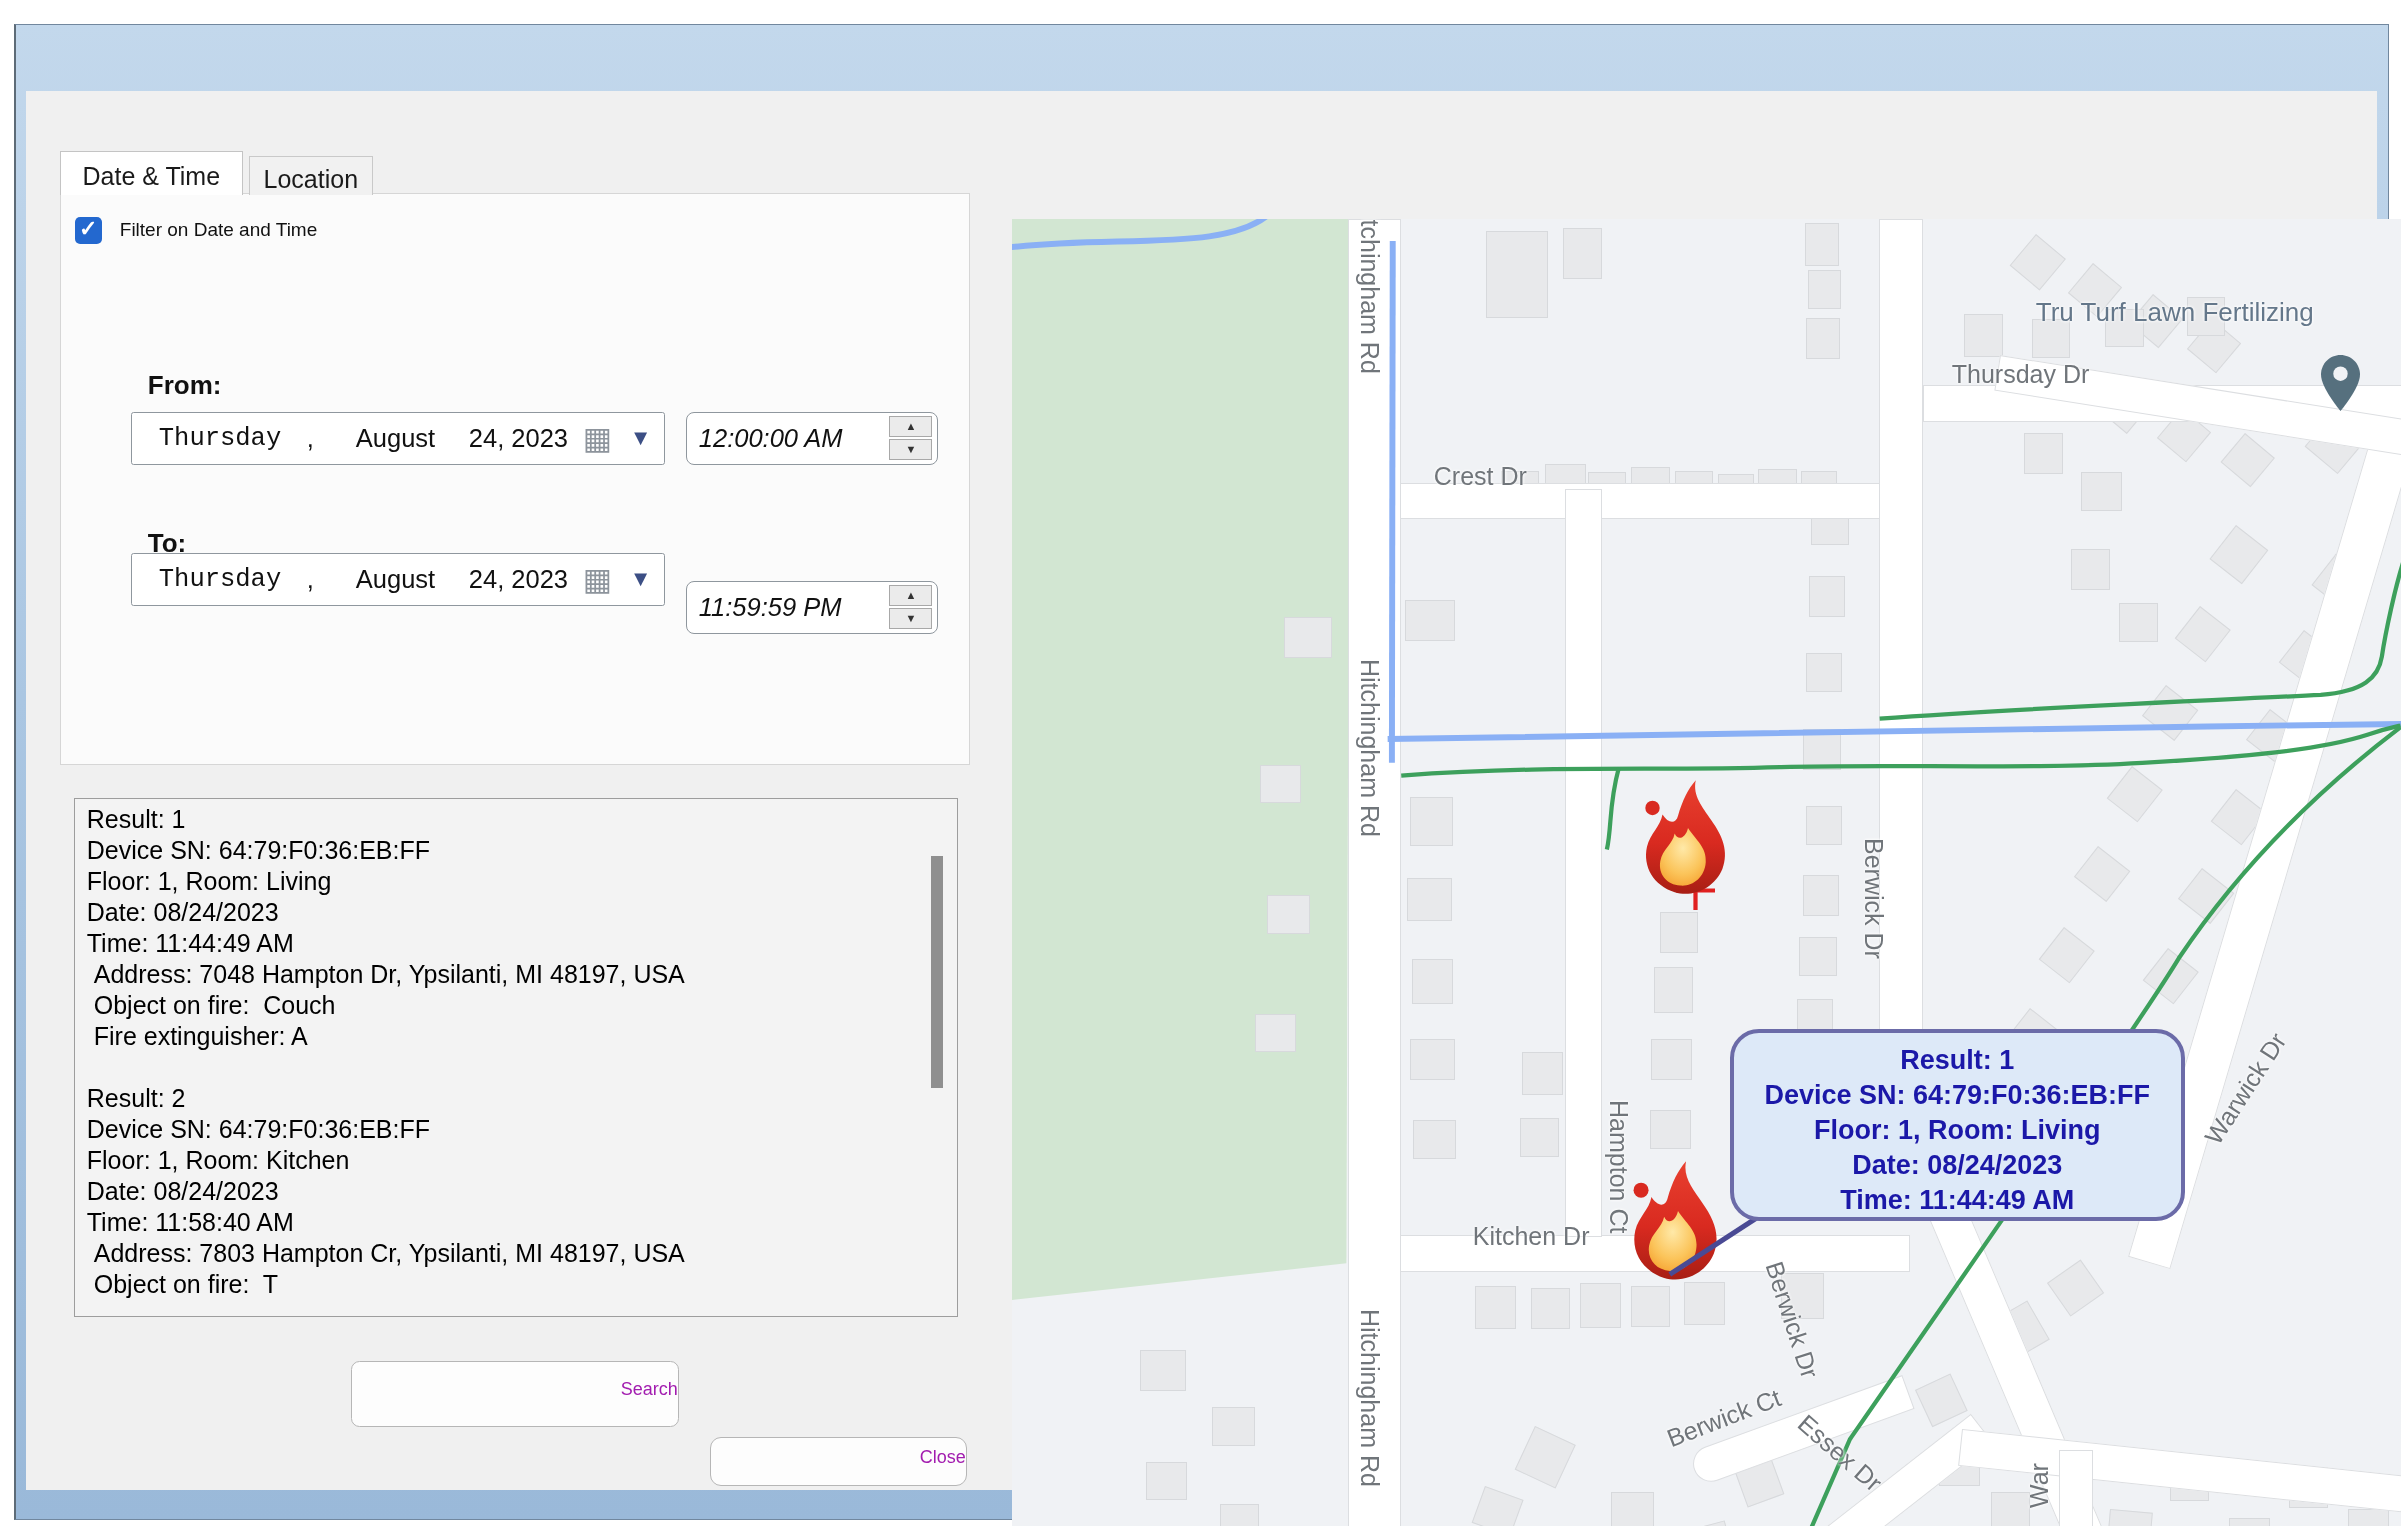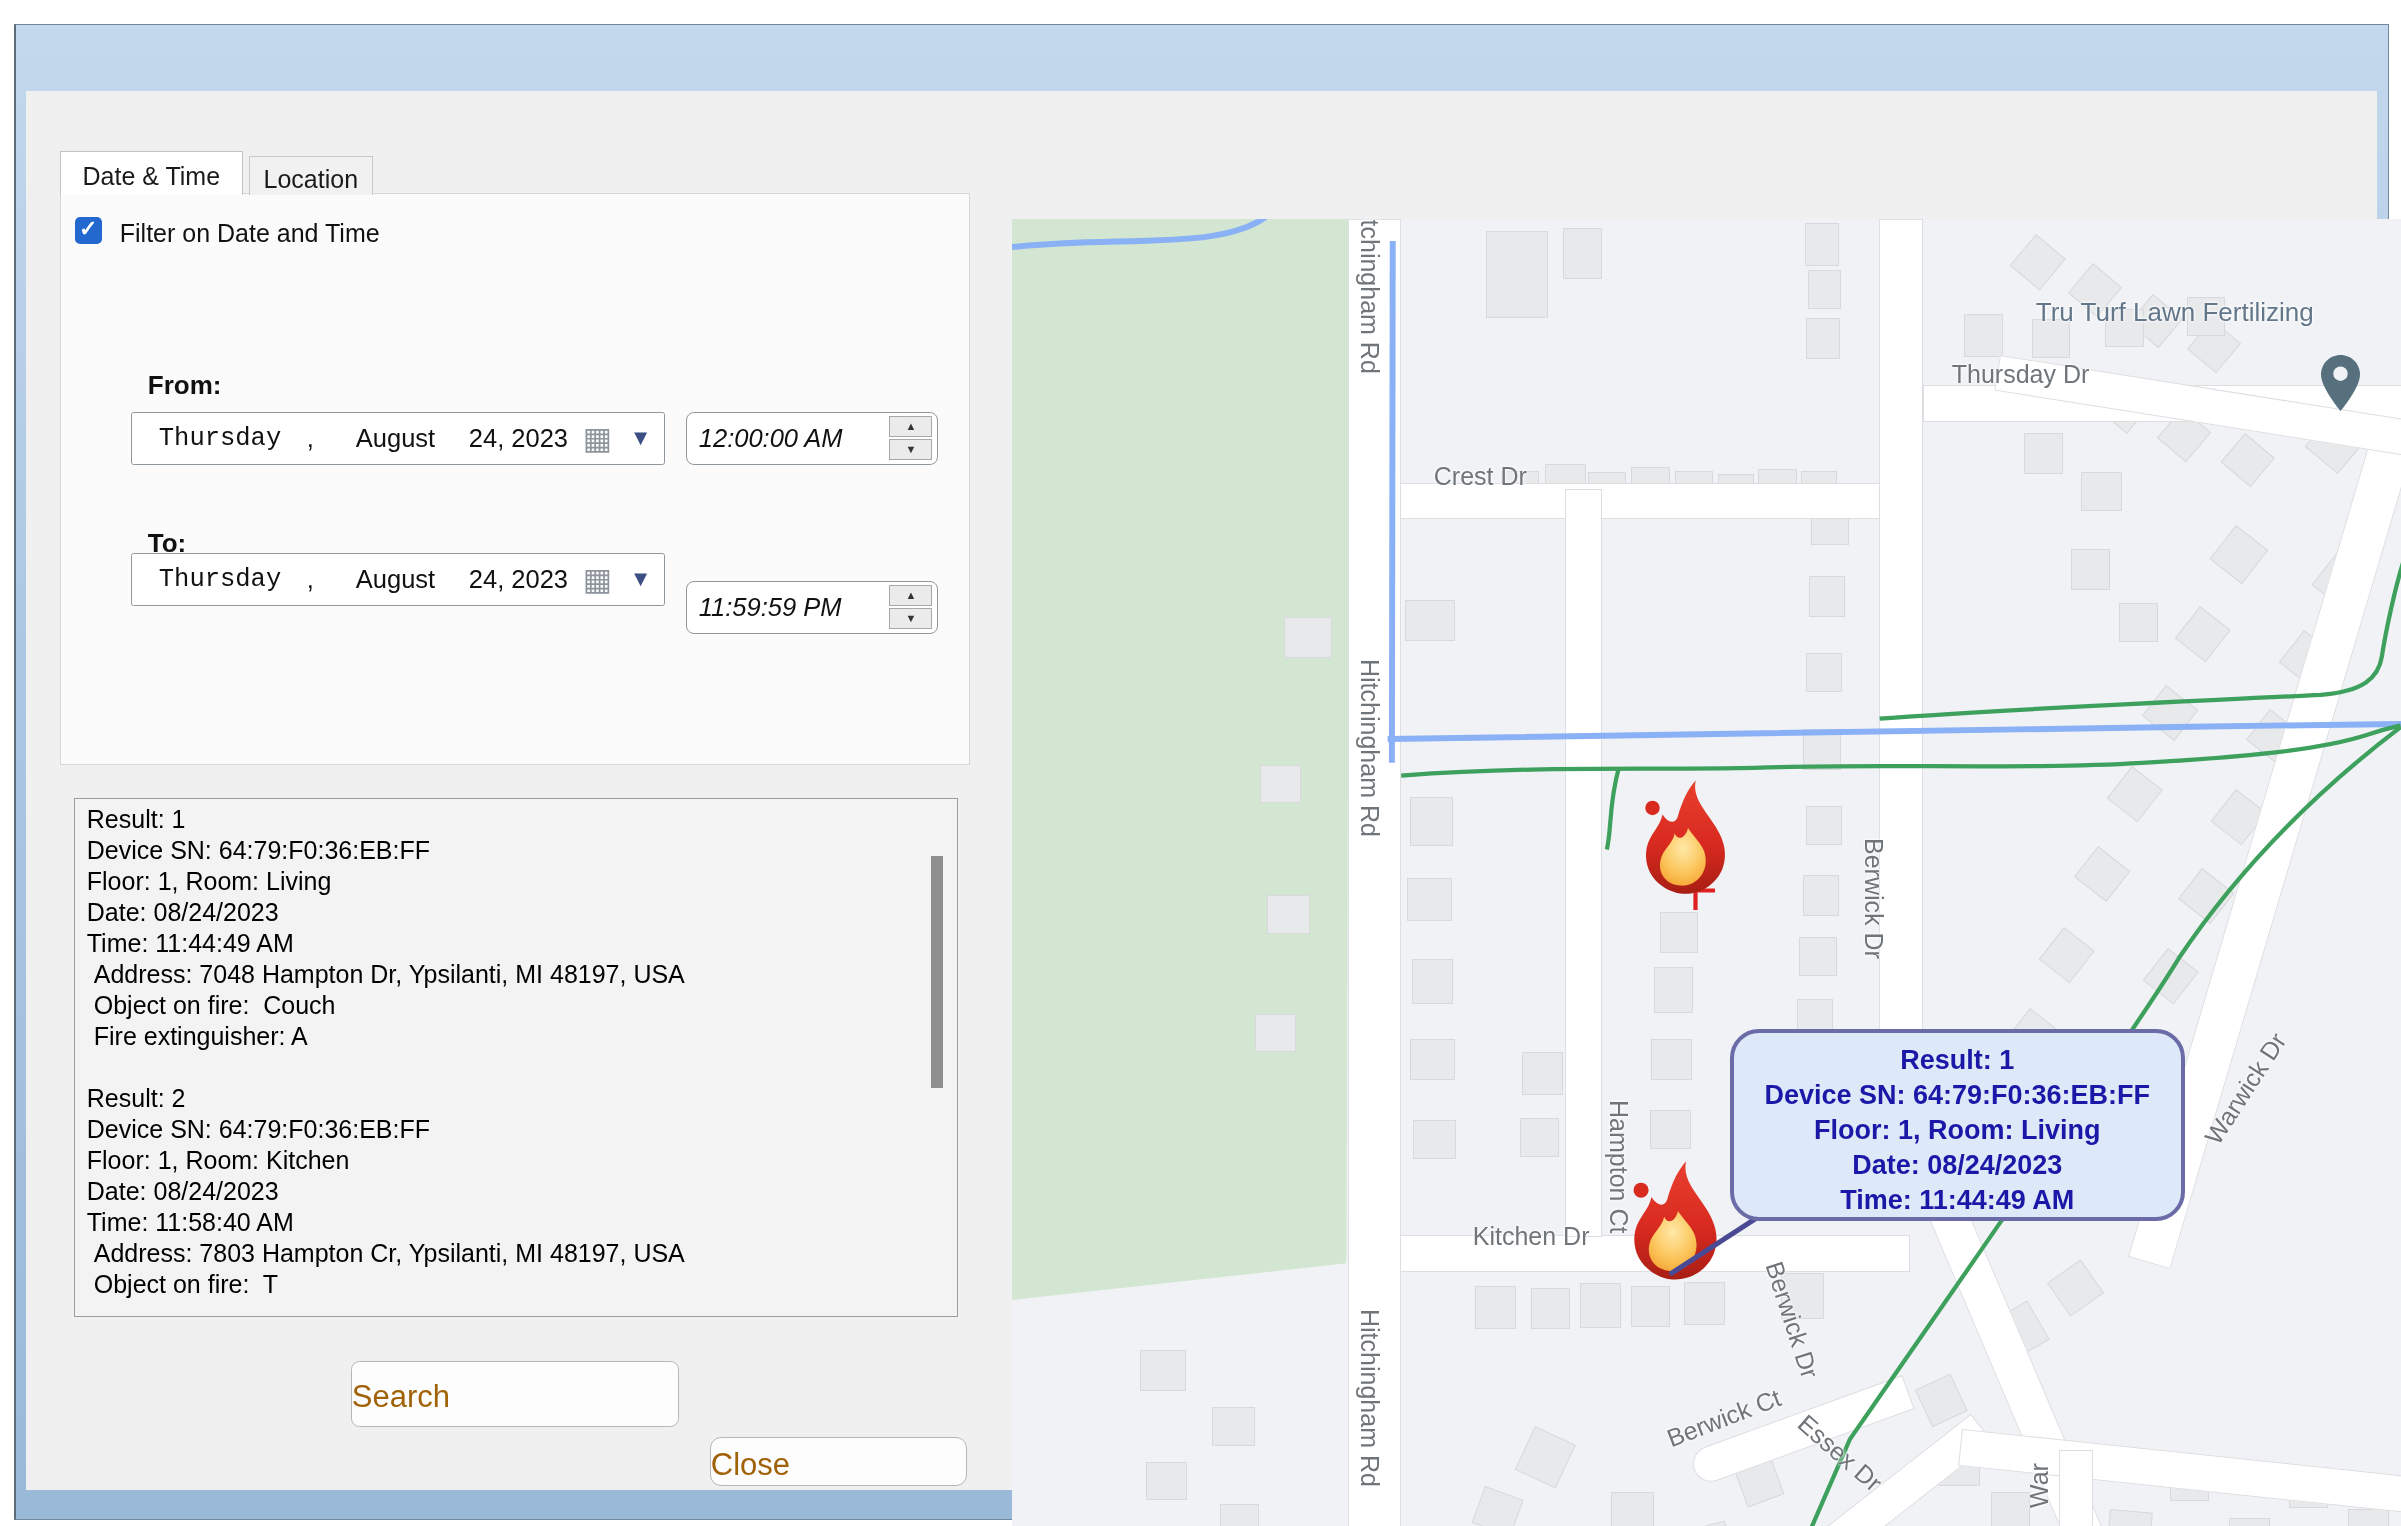--- a/index.html
+++ b/index.html
@@ -14,21 +14,21 @@
   #client{position:absolute;left:10.2px;top:66px;right:10.2px;bottom:29px;background:#f0f0f0;}
 
   
   .abs{position:absolute;}
   #tabpage{left:34px;top:102px;width:908px;height:570px;background:#fbfbfb;border:0.9px solid #d6d6d6;}
   .tab{box-sizing:border-box;text-align:center;font-size:25px;color:#1a1a1a;}
   #tab-datetime{left:34px;top:60px;width:183px;height:44px;background:#fff;border:0.9px solid #c4c4c4;border-bottom:none;z-index:3;padding-top:10.2px;}
   #tab-location{left:223px;top:65px;width:124px;height:39px;background:#f1f1f1;border:0.9px solid #c9c9c9;border-bottom:none;z-index:2;padding-top:7.7px;}
   #chk{left:49px;top:126px;width:27px;height:27px;background:#2368cf;border-radius:5.1px;}
   #chk .mark{position:absolute;left:4.3px;top:-0.9px;color:#fff;font-size:22px;font-weight:bold;}
-  #chk-label{left:94px;top:128px;font-size:25px;color:#111;}
+  #chk-label{left:94px;top:128px;font-size:19px;color:#111;}
   .fieldlabel{font-size:26px;font-weight:bold;color:#111;}
   #from-label{left:122px;top:279px;}
   #to-label{left:122px;top:437px;}
   .combo{background:#fff;border:1.7px solid #8f979e;border-radius:2.6px;box-sizing:border-box;}
   #from-date{left:105px;top:321px;width:534px;height:53px;}
   #to-date{left:105px;top:462px;width:534px;height:53px;}
   .combo .wd{position:absolute;left:27px;top:11px;font-size:25.5px;color:#111;font-family:Liberation Mono, monospace;}
   .combo .cm{position:absolute;left:175px;top:11px;font-size:25.5px;color:#111;}
   .combo .mo{position:absolute;left:224px;top:11px;font-size:25.5px;color:#111;}
   .combo .dy{position:absolute;left:337px;top:11px;font-size:25.5px;color:#111;}
@@ -41,21 +41,21 @@
   .spin{position:absolute;right:4.3px;width:43px;height:21px;background:#ebebeb;border:0.9px solid #a8a8a8;
         box-sizing:border-box;text-align:center;font-size:11px;color:#333;line-height:18.7px;}
   .spin.up{top:3.4px;} .spin.dn{top:26px;}
 
   #results{left:48px;top:707px;width:884px;height:519px;background:#f3f3f3;border:0.9px solid #9d9d9d;
            box-sizing:border-box;overflow:hidden;}
   #results-text{position:absolute;left:12px;top:5.1px;width:816px;font-size:25px;line-height:31px;color:#000;white-space:pre-wrap;}
   #results-scroll{position:absolute;right:13.6px;top:57px;width:12px;height:232px;background:#8f8f8f;}
 
   .btn{background:#fdfdfd;border:1.7px solid #b6b6b6;border-radius:8.5px;box-sizing:border-box;
-       text-align:left;font-size:31px;color:#a16207;}
+       text-align:right;font-size:18px;color:#a21caf;}
   #btn-search{left:325px;top:1270px;width:328px;height:66px;padding-top:17px;}
   #btn-close{left:684px;top:1346px;width:257px;height:49px;padding-top:9.4px;border-radius:11px;}
 
   
   #map{position:absolute;left:986px;top:128px;width:1392px;height:1346px;background:#f0f2f5;overflow:hidden;}
   #park{position:absolute;left:0;top:0;width:338px;height:1081px;background:#d2e6d2;
         clip-path:polygon(0 0,100% 0,99% 96.6%,0 100%);}
   .bldg{position:absolute;background:#e8e9eb;border:0.9px solid #d7d9dc;transform-origin:0 0;}
   .road{position:absolute;background:#ffffff;border:0.9px solid #dcdee1;transform-origin:0 0;box-sizing:border-box;}
   .road.roundL{border-radius:20.4px 0 0 20.4px;}

